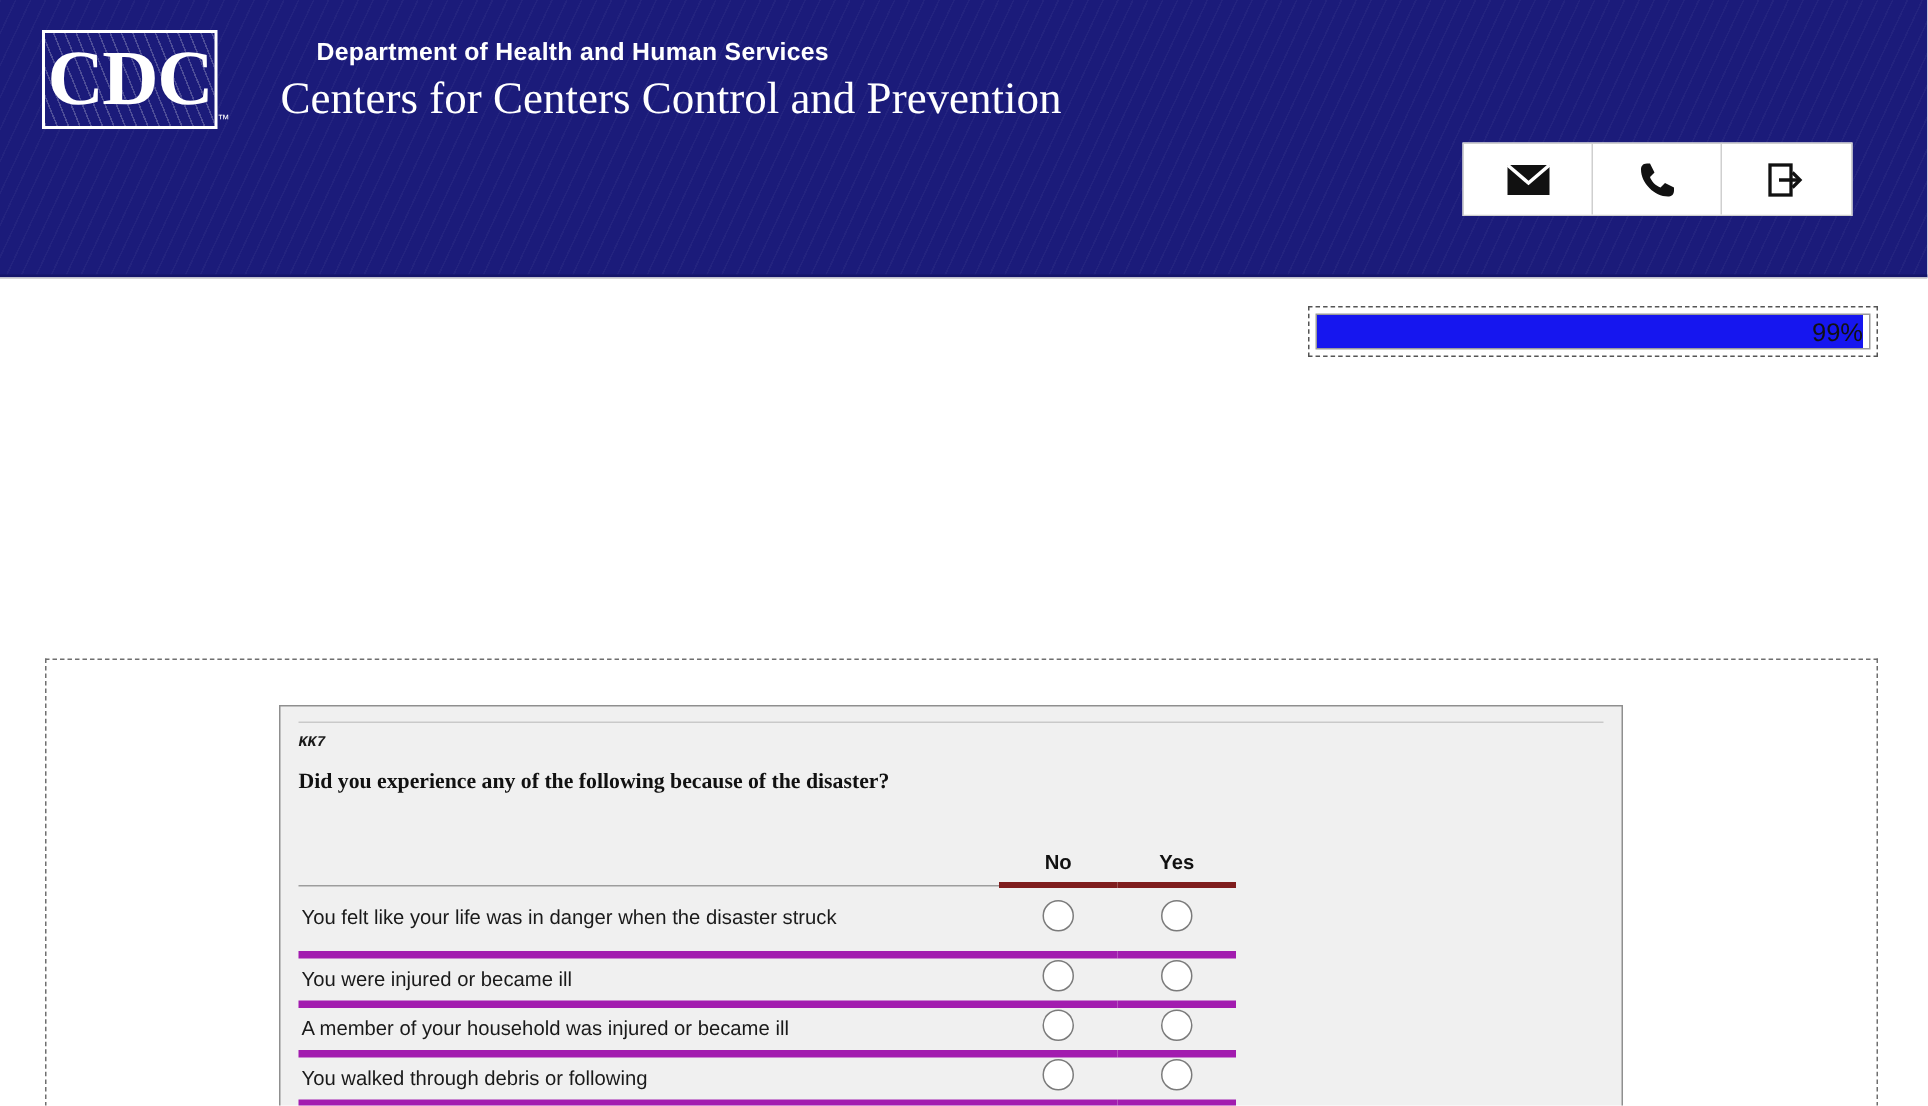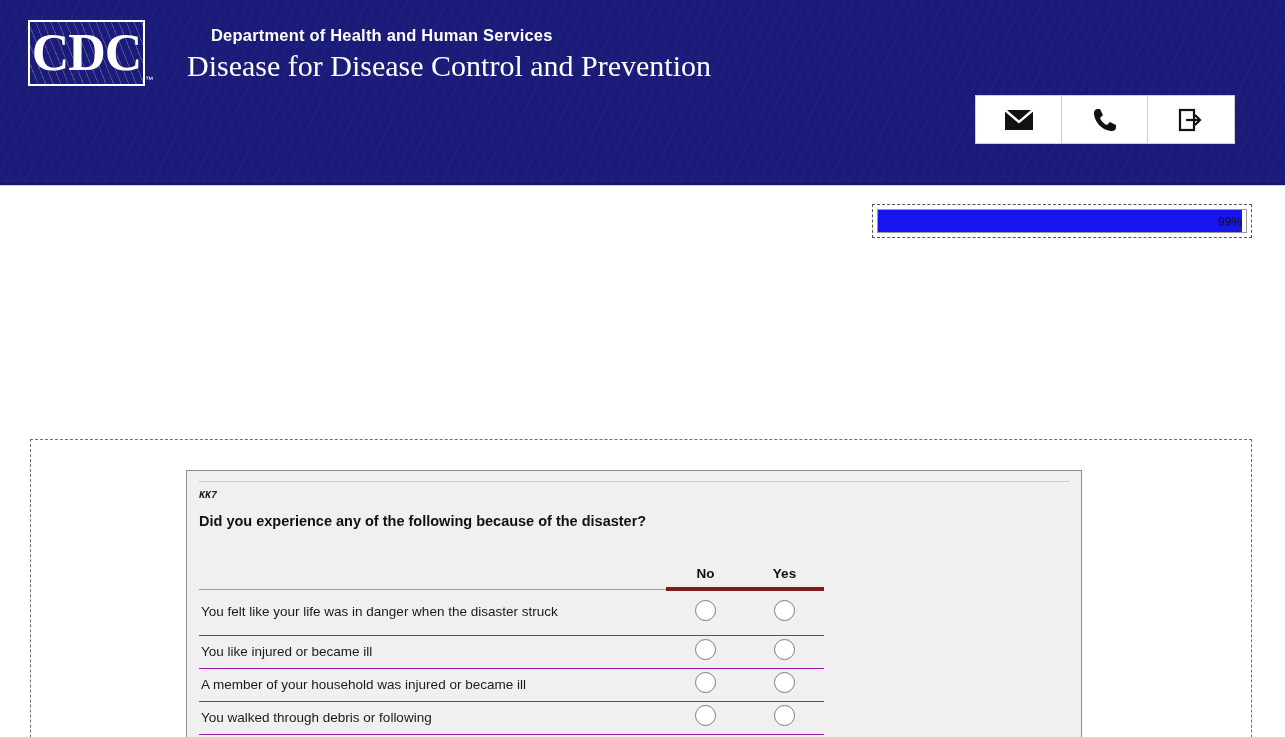--- a/index.html
+++ b/index.html
@@ -128,21 +128,21 @@
   .progress-fill {
     height: 100%;
     background: #1616ef;
   }
   .progress-label {
     position: absolute;
     right: 4px;
     top: 0;
     height: 24px;
     line-height: 24px;
-    font-size: 12px;
+    font-size: 17px;
     color: #111111;
     font-family: "Liberation Sans", sans-serif;
   }
 
   
   .form-region {
     position: absolute;
     left: 30px;
     top: 253px;
     width: 1222px;
@@ -174,20 +174,21 @@
     font-weight: bold;
     font-size: 10px;
     color: #1a1a1a;
     margin-bottom: 12px;
   }
   .q-text {
     font-size: 14.5px;
     font-weight: bold;
     color: #111111;
     margin-bottom: 36px;
+    font-family: Liberation Serif, serif;
   }
 
   table.matrix {
     border-collapse: collapse;
     width: 625px;
     margin-left: 0px;
   }
   table.matrix th.col-head {
     font-size: 13.5px;
     font-weight: bold;
@@ -195,21 +196,21 @@
     text-align: center;
     width: 79px;
     padding-bottom: 6px;
     border-bottom: 4px solid #7f1d1d;
   }
   table.matrix th.row-head-blank {
     border-bottom: 1px solid #9d9d9d;
     width: 467px;
   }
   table.matrix td {
-    border-bottom: 1px solid #a21caf;
+    border-bottom: 5px solid #a21caf;
     height: 33px;
   }
   table.matrix td.label {
     font-size: 13.5px;
     color: #1a1a1a;
     padding: 4px 6px 4px 2px;
     line-height: 1.3;
   }
   table.matrix td.opt {
     text-align: center;
@@ -230,21 +231,21 @@
 <body>
 
 <div class="header">
   <div class="header-inner">
     <div class="cdc-logo">
       <span class="cdc-logo-text">CDC</span>
       <span class="cdc-tm">™</span>
     </div>
     <div class="agency-block">
       <div class="agency-line1">Department of Health and Human Services</div>
-      <div class="agency-line2">Disease for Disease Control and Prevention</div>
+      <div class="agency-line2">Centers for Centers Control and Prevention</div>
     </div>
   </div>
 
   <div class="header-actions">
     <div class="hdr-btn">
       <span>
         <svg width="30" height="22" viewBox="0 0 30 22">
           <rect x="1" y="1" width="28" height="20" fill="#111111"></rect>
           <polyline points="1,1 15,13 29,1" fill="none" stroke="#ffffff" stroke-width="2.4"></polyline>
         </svg>
@@ -292,21 +293,21 @@
             <th class="col-head">Yes</th>
           </tr>
         </thead>
         <tbody id="matrix-body">
             <tr class="row-tall">
               <td class="label">You felt like your life was in danger when the disaster struck</td>
               <td class="opt"><span class="radio"></span></td>
               <td class="opt"><span class="radio"></span></td>
             </tr>
             <tr>
-              <td class="label">You like injured or became ill</td>
+              <td class="label">You were injured or became ill</td>
               <td class="opt"><span class="radio"></span></td>
               <td class="opt"><span class="radio"></span></td>
             </tr>
             <tr>
               <td class="label">A member of your household was injured or became ill</td>
               <td class="opt"><span class="radio"></span></td>
               <td class="opt"><span class="radio"></span></td>
             </tr>
             <tr>
               <td class="label">You walked through debris or following</td>

